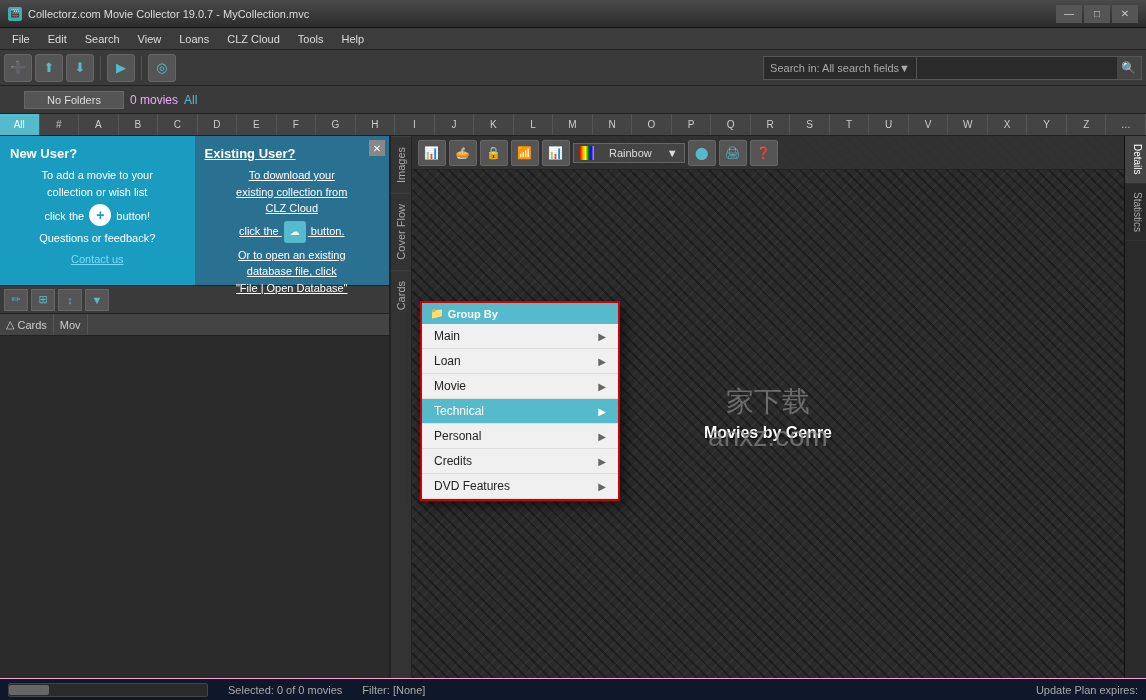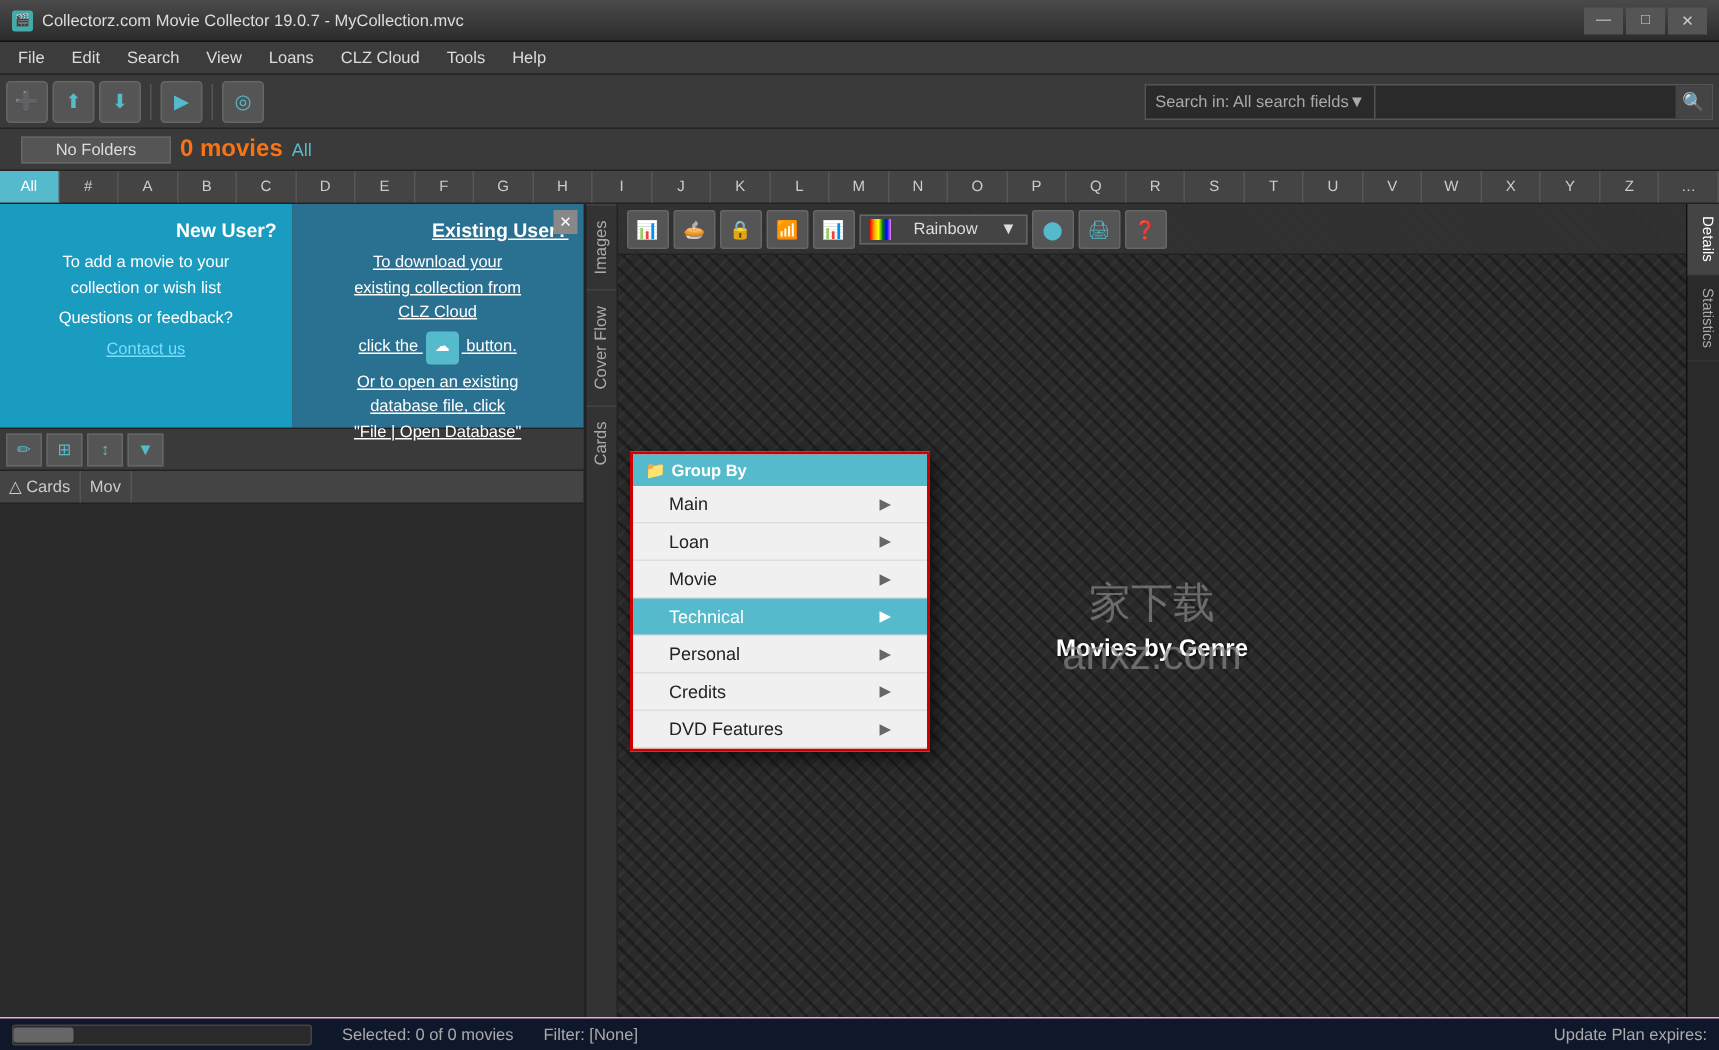--- a/index.html
+++ b/index.html
@@ -86,35 +86,35 @@
       width: 200px;
     }
     .search-btn { width: 24px; height: 22px; background: #444; border: none; color: #5bc; cursor: pointer; font-size: 12px; }
 
     
     #filterbar {
       height: 28px;
       background: #3a3a3a;
       display: flex;
       align-items: center;
-      padding: 0 14px;
+      padding: 0 24px;
       border-bottom: 1px solid #222;
       gap: 6px;
     }
     .folder-selector {
       background: #555;
       border: 1px solid #666;
       color: #ddd;
       padding: 2px 8px;
       font-size: 11px;
       cursor: pointer;
       min-width: 100px;
       text-align: center;
     }
-    .movie-count { color: #f97316; font-weight: bold; font-size: 16px; }
+    .movie-count { color: #f0abfc; font-weight: normal; font-size: 12px; }
     .all-link { color: #5bc; font-size: 12px; cursor: pointer; }
 
     
     #alphabar {
       height: 22px;
       background: #444;
       display: flex;
       align-items: center;
       border-bottom: 1px solid #222;
     }
@@ -146,21 +146,21 @@
       position: relative;
     }
     .user-panel {
       flex: 1;
       padding: 10px;
       font-size: 11px;
       color: #fff;
     }
     .user-panel.new-user { background: #1a9bc0; }
     .user-panel.existing-user { background: #2a7090; text-decoration: underline; }
-    .user-panel h3 { font-size: 13px; font-weight: bold; margin-bottom: 6px; text-align: right; }
+    .user-panel h3 { font-size: 13px; font-weight: bold; margin-bottom: 6px; text-align: left; }
     .user-panel p { line-height: 1.5; text-align: center; margin-bottom: 4px; }
     .add-btn {
       display: inline-block; width: 22px; height: 22px;
       background: #fff; color: #1a9bc0; font-weight: bold;
       text-align: center; line-height: 22px; border-radius: 50%;
       font-size: 14px; margin: 0 2px;
     }
     .cloud-btn {
       display: inline-block; width: 22px; height: 22px;
       background: #5bc; color: #fff;
@@ -329,21 +329,21 @@
     }
     .dropdown-header {
       background: #5bc;
       padding: 4px 8px;
       color: #fff;
       font-size: 11px;
       font-weight: bold;
       display: flex; align-items: center; gap: 4px;
     }
     .dropdown-item {
-      padding: 5px 24px;
+      padding: 5px 12px;
       font-size: 12px;
       color: #222;
       cursor: pointer;
       display: flex; align-items: center; justify-content: space-between;
       border-bottom: 1px solid #ddd;
     }
     .dropdown-item .arrow { font-size: 10px; color: #666; }
 
     
     #watermark {
@@ -494,20 +494,25 @@
     <div id="left-panel">
 
       <div id="user-panels">
         <div class="user-panel new-user">
           <h3>New User?</h3>
           <p>
             <span>To add a movie to your</span><br>
             <span>collection or wish list</span>
           </p>
           <p>
+            <span>click the</span>
+            <span class="add-btn">+</span>
+            <span>button!</span>
+          </p>
+          <p>
             <span>Questions or feedback?</span>
           </p>
           <p><span class="contact-link">Contact us</span></p>
         </div>
         <div class="user-panel existing-user">
           <h3>Existing User?</h3>
           <p>
             <span>To download your</span><br>
             <span>existing collection from</span><br>
             <span>CLZ Cloud</span>

